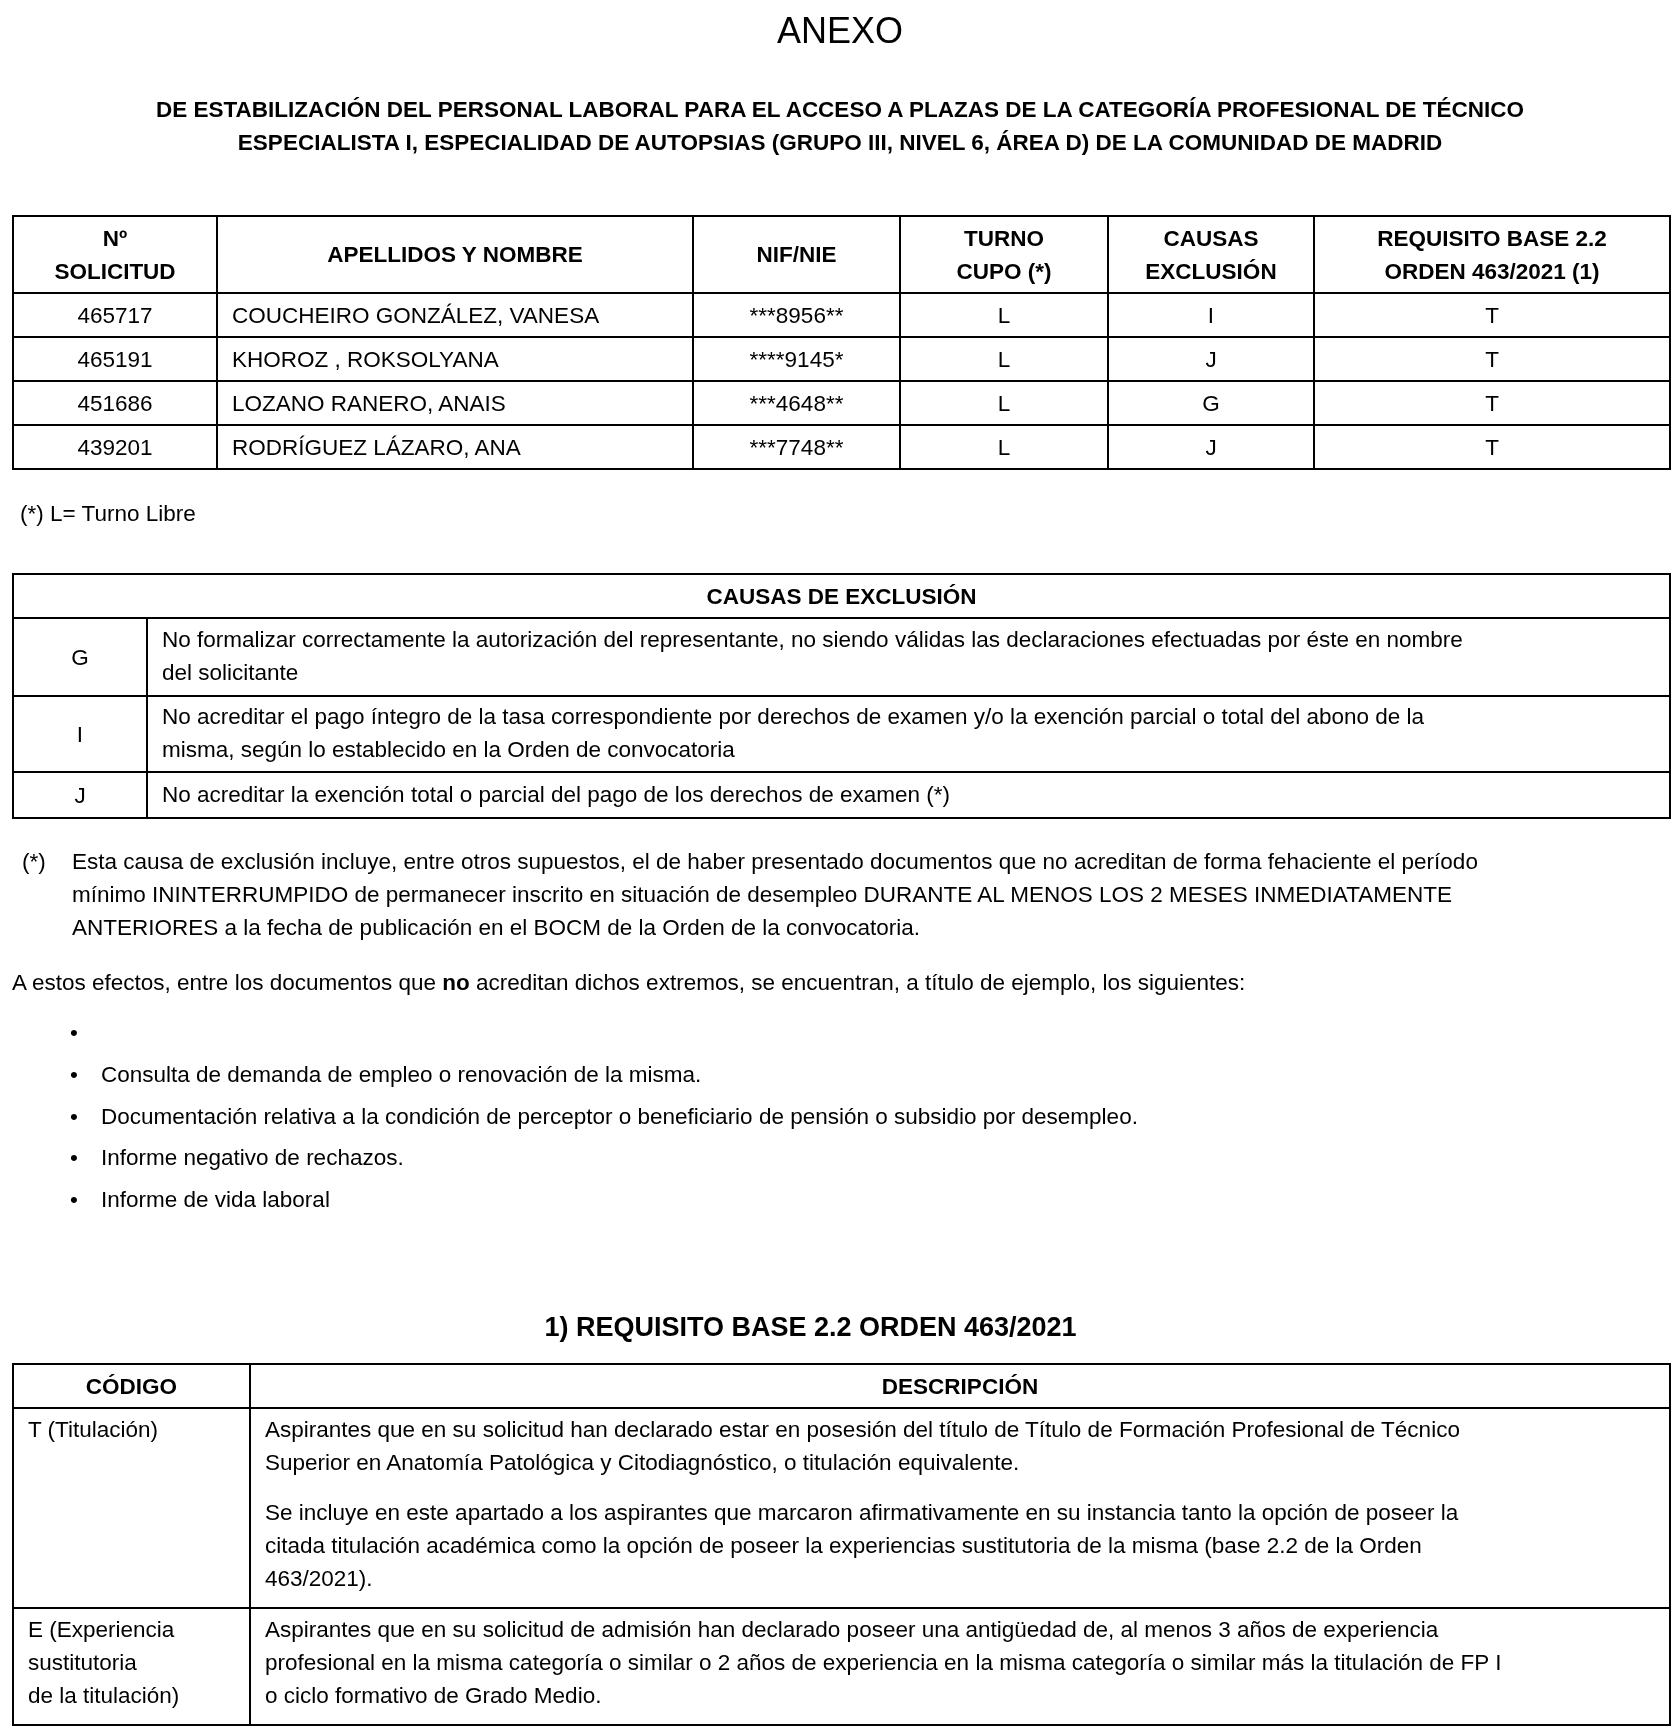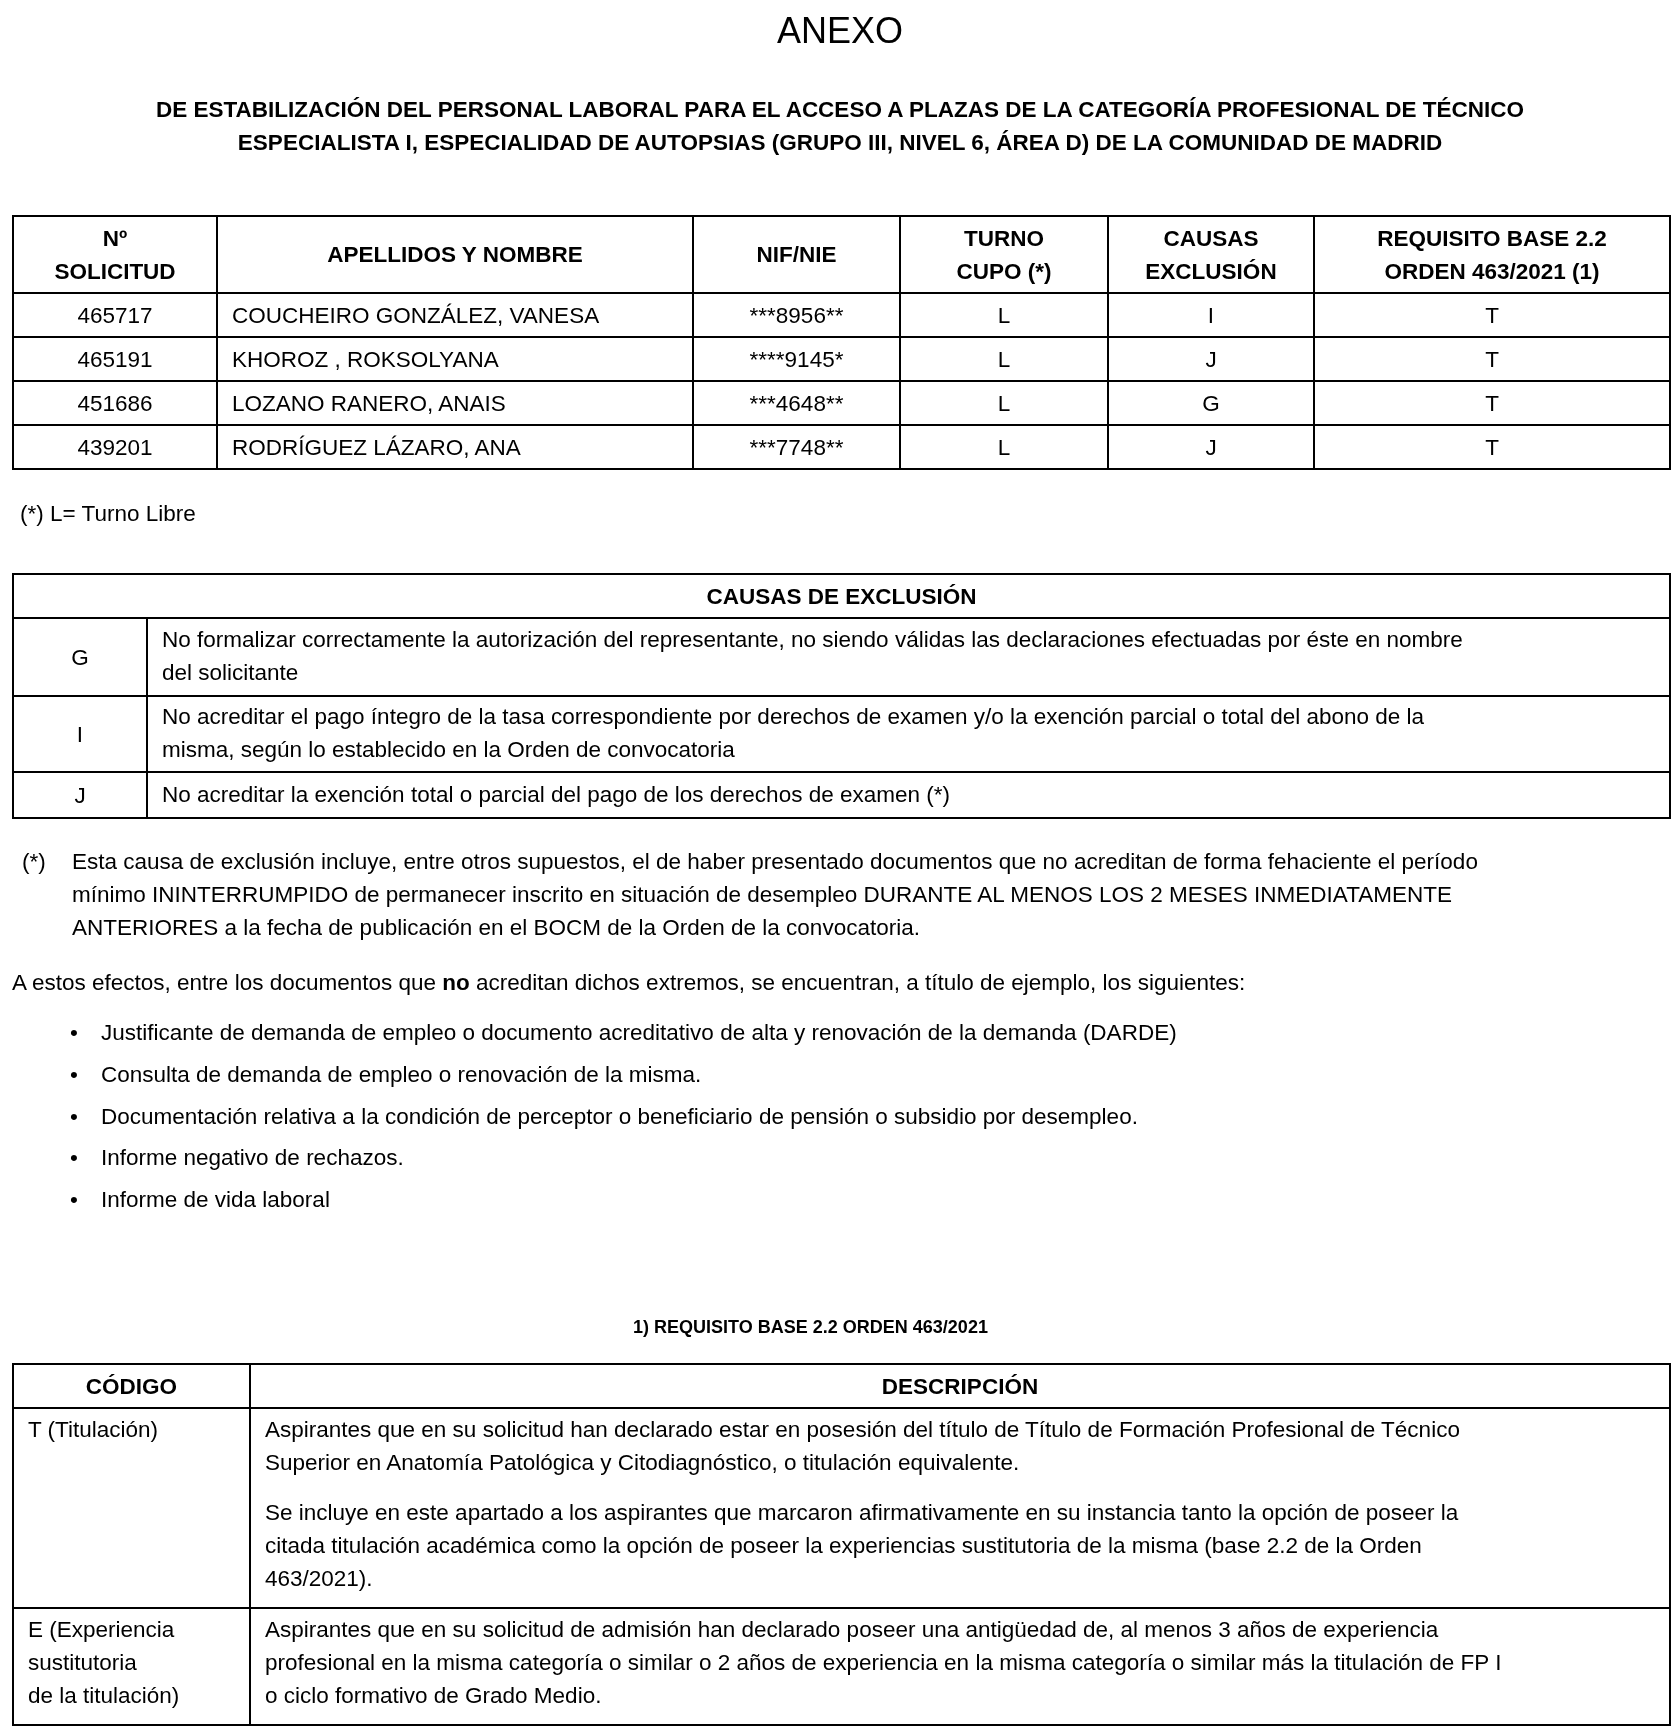--- a/index.html
+++ b/index.html
@@ -33,21 +33,21 @@
   #causas-table td.desc { text-align: left; padding: 3px 14px 5px 14px; }
   
   .footnote-mark { left: 22px; top: 845px; font-size: 22.5px; line-height: 33px; }
   .footnote-text { left: 72px; top: 845px; width: 1595px; font-size: 22.5px; line-height: 33px; }
   .intro { left: 12px; top: 966px; width: 1650px; font-size: 22.5px; line-height: 33px; }
   .bullets { left: 70px; top: 1016px; margin: 0; padding: 0; list-style: none; }
   .bullets li { font-size: 22.5px; line-height: 33px; height: 41.8px; position: relative; padding-left: 31px; }
   .bullets li .dot { position: absolute; left: 0; top: 0; }
   .req-title {
     left: 0; width: 1621px; top: 1311px; text-align: center;
-    font-weight: bold; font-size: 18px; line-height: 33px;
+    font-weight: bold; font-size: 27px; line-height: 33px;
   }
   #req-table { left: 12px; top: 1363px; width: 1657px; }
   #req-table th { height: 42px; }
   #req-table td { vertical-align: top; padding: 4px 14px 12px 14px; text-align: left; }
   #req-table td.code { padding-left: 14px; }
   #req-table p { margin: 0; }
   #req-table p + p { margin-top: 17px; }
 </style>
 </head>
 <body>
@@ -169,21 +169,21 @@
 <div class="abs footnote-mark">(*)</div>
 <div class="abs footnote-text">
   <div>Esta causa de exclusión incluye, entre otros supuestos, el de haber presentado documentos que no acreditan de forma fehaciente el período</div>
   <div>mínimo ININTERRUMPIDO de permanecer inscrito en situación de desempleo DURANTE AL MENOS LOS 2 MESES INMEDIATAMENTE</div>
   <div>ANTERIORES a la fecha de publicación en el BOCM de la Orden de la convocatoria.</div>
 </div>
 
 <div class="abs intro"><span>A estos efectos, entre los documentos que </span><b>no</b><span> acreditan dichos extremos, se encuentran, a título de ejemplo, los siguientes:</span></div>
 
 <ul class="abs bullets">
-  <li><span class="dot">•</span><span>Justificante de demanda de empleo o documento acreditativo de alta y renovación de la demanda (DARDE)</span></li>
+  <li><span class="dot">•</span></li>
   <li><span class="dot">•</span><span>Consulta de demanda de empleo o renovación de la misma.</span></li>
   <li><span class="dot">•</span><span>Documentación relativa a la condición de perceptor o beneficiario de pensión o subsidio por desempleo.</span></li>
   <li><span class="dot">•</span><span>Informe negativo de rechazos.</span></li>
   <li><span class="dot">•</span><span>Informe de vida laboral</span></li>
 </ul>
 
 <div class="abs req-title">1) REQUISITO BASE 2.2 ORDEN 463/2021</div>
 
 <table id="req-table">
   <colgroup>

